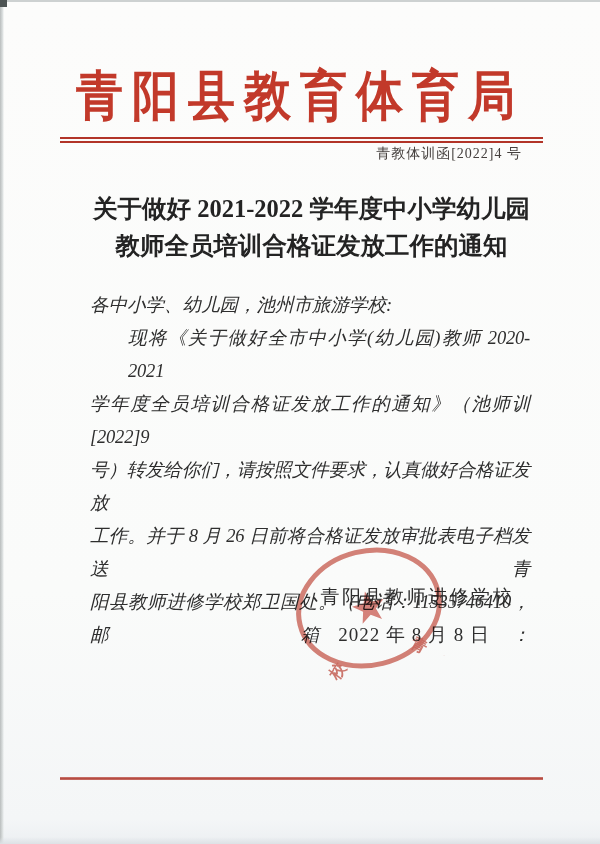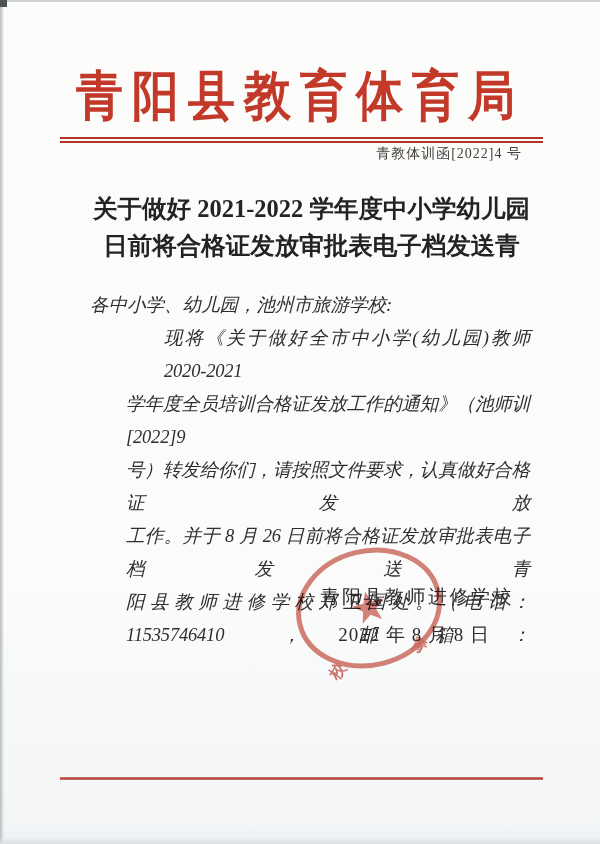--- a/index.html
+++ b/index.html
@@ -37,21 +37,21 @@
   }
   .doc-title{
     position:absolute;top:190px;left:0;right:0;text-align:center;
     font-size:24.5px;line-height:37px;font-weight:bold;color:#232323;margin-left:23px;
   }
   .body-text{
     position:absolute;top:289px;left:90px;width:440px;
     font-size:18.5px;line-height:33px;color:#2e2e2e;
   }
   .body-line{white-space:nowrap;font-style:italic;}
-  .body-line.jl{white-space:normal;text-align:justify;text-align-last:justify;letter-spacing:-0.2px;margin-left:36px;}
+  .body-line.jl{white-space:normal;text-align:justify;text-align-last:justify;letter-spacing:-0.2px;}
   .body-line.ind{padding-left:38px;}
 
   .signature{
     position:absolute;top:584px;right:86px;
     font-size:19px;color:#2e2e2e;letter-spacing:2.5px;white-space:nowrap;
   }
   .sig-date{
     position:absolute;top:622px;right:110px;
     font-size:19px;color:#2e2e2e;letter-spacing:1px;white-space:nowrap;text-align:center;
   }
@@ -74,21 +74,21 @@
   <div class="rule-double">
     <div class="t"></div>
     <div class="g"></div>
     <div class="b"></div>
   </div>
 
   <div class="doc-number">青教体训函[2022]4 号</div>
 
   <div class="doc-title">
     <div>关于做好 2021-2022 学年度中小学幼儿园</div>
-    <div>日前将合格证发放审批表电子档发送青</div>
+    <div>教师全员培训合格证发放工作的通知</div>
   </div>
 
   <div class="body-text">
       <div class="body-line">各中小学、幼儿园，池州市旅游学校:</div>
       <div class="body-line jl ind">现将《关于做好全市中小学(幼儿园)教师 2020-2021</div>
       <div class="body-line jl">学年度全员培训合格证发放工作的通知》（池师训[2022]9</div>
       <div class="body-line jl">号）转发给你们，请按照文件要求，认真做好合格证发放</div>
       <div class="body-line jl">工作。并于 8 月 26 日前将合格证发放审批表电子档发送青</div>
       <div class="body-line jl">阳县教师进修学校郑卫国处。（电话：11535746410，邮箱：</div>
     </div>

